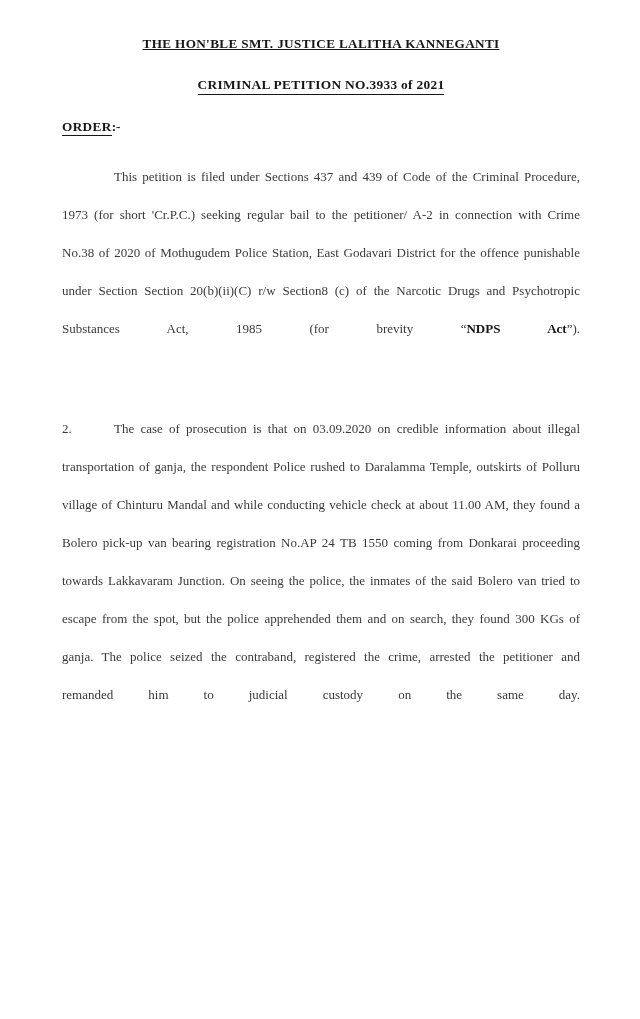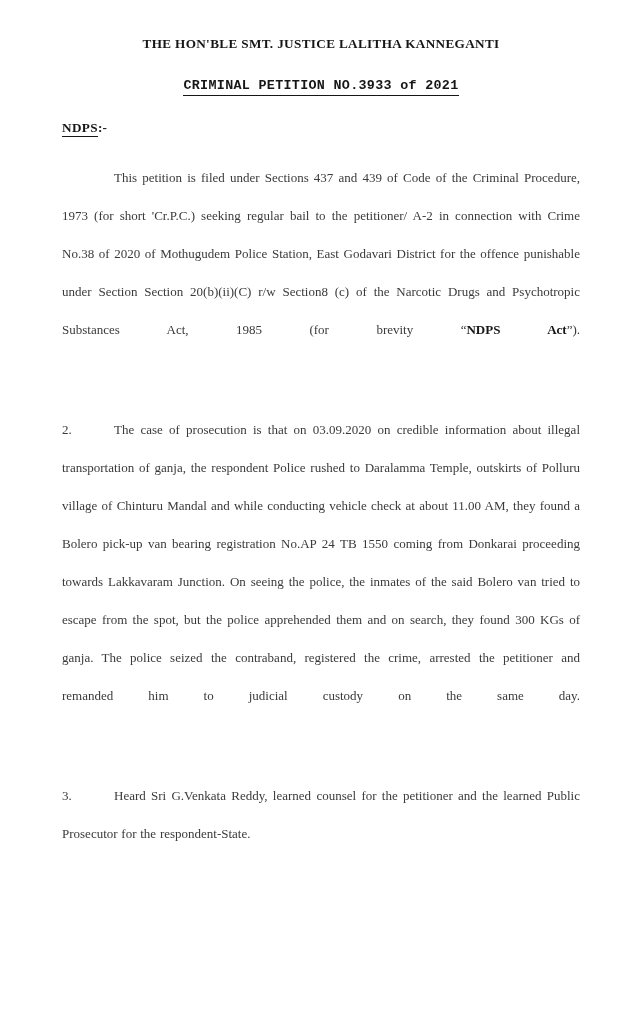--- a/index.html
+++ b/index.html
@@ -32,36 +32,36 @@
   .court-heading {
     text-align: center;
     font-weight: bold;
     font-size: 13.2px;
     letter-spacing: 0.35px;
     color: #161616;
     margin: 0;
     padding-top: 36px;
     line-height: 1.2;
     white-space: nowrap;
+    text-decoration: underline;
   }
   .case-heading {
     text-align: center;
     margin: 0;
     padding-top: 22px;
     line-height: 1.2;
   }
   .case-heading .u {
     display: inline-block;
     font-weight: bold;
     font-size: 13.4px;
     letter-spacing: 0.3px;
     color: #161616;
     border-bottom: 1.6px solid #161616;
     padding-bottom: 1px;
-    font-family: Liberation Mono, monospace;
   }
   .order-heading {
     margin: 0;
     padding-top: 21px;
     text-align: left;
     line-height: 1.2;
   }
   .order-heading .u {
     display: inline-block;
     font-weight: bold;
@@ -116,23 +116,22 @@
 <div class="page">
   <div class="content">
 
     <div class="court-heading">THE HON'BLE SMT. JUSTICE LALITHA KANNEGANTI</div>
 
     <div class="case-heading">
       <span class="u">CRIMINAL PETITION NO.3933 of 2021</span>
     </div>
 
     <div class="order-heading">
-      <span class="u">NDPS</span><span class="tail">:-</span>
+      <span class="u">ORDER</span><span class="tail">:-</span>
     </div>
 
     <p class="para first"><span>This petition is filed under Sections 437 and 439 of Code of the Criminal Procedure, 1973 (for short 'Cr.P.C.) seeking regular bail to the petitioner/ A-2 in connection with Crime No.38 of 2020 of Mothugudem Police Station, East Godavari District for the offence punishable under Section Section 20(b)(ii)(C) r/w Section8 (c) of the Narcotic Drugs and Psychotropic Substances Act, 1985 (for brevity “</span><b>NDPS Act</b><span>”).</span></p>
 
     <p class="para numbered"><span class="num">2.</span><span>The case of prosecution is that on 03.09.2020 on credible information about illegal transportation of ganja, the respondent Police rushed to Daralamma Temple, outskirts of Polluru village of Chinturu Mandal and while conducting vehicle check at about 11.00 AM, they found a Bolero pick-up van bearing registration No.AP 24 TB 1550 coming from Donkarai proceeding towards Lakkavaram Junction. On seeing the police, the inmates of the said Bolero van tried to escape from the spot, but the police apprehended them and on search, they found 300 KGs of ganja. The police seized the contraband, registered the crime, arrested the petitioner and remanded him to judicial custody on the same day.</span></p>
 
-    <p class="para numbered nojust"><span class="num">3.</span><span>Heard Sri G.Venkata Reddy, learned counsel for the petitioner and the learned Public Prosecutor for the respondent-State.</span></p>
 
   </div>
 </div>
 
 </body></html>

